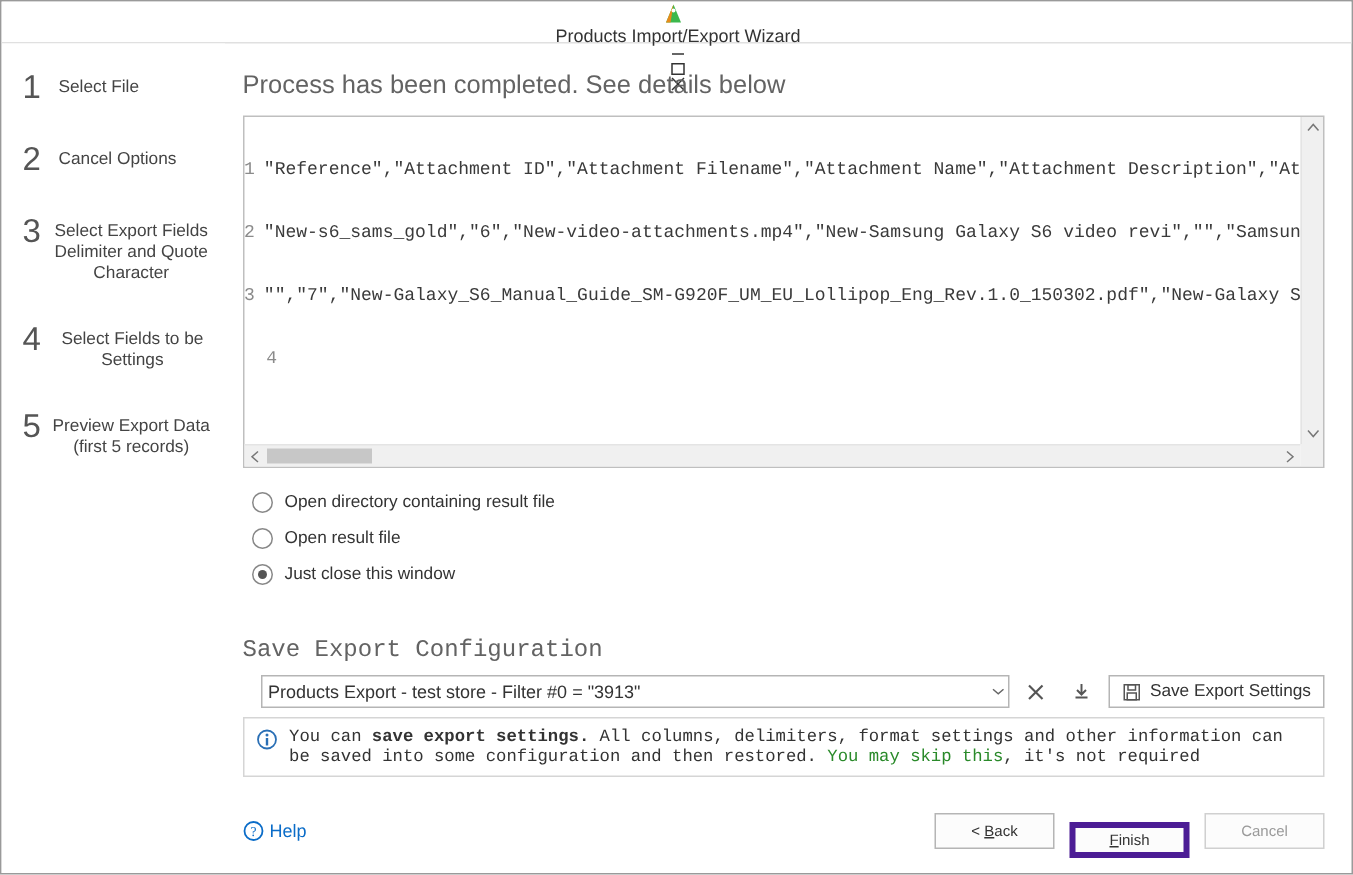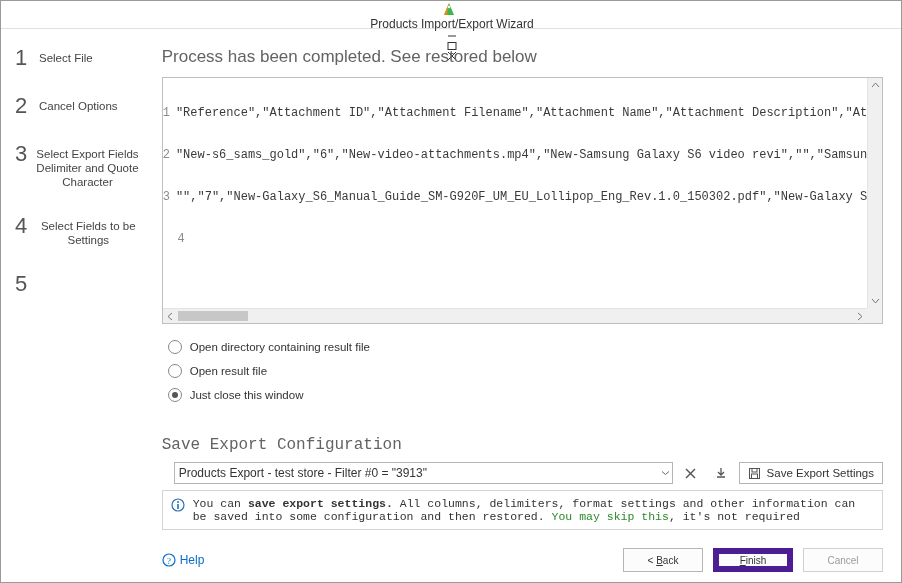--- a/index.html
+++ b/index.html
@@ -169,21 +169,21 @@
     margin-top:auto;
     display:flex; align-items:center; padding-top:18px;
   }
   .help-link { color:#0a6cc8; display:flex; align-items:center; gap:4px; font-size:12px;}
   .footer-spacer { flex:1; }
   .btn {
     min-width:80px; height:24px; border:1px solid #b5b5b5; background:#fcfcfc;
     display:flex; align-items:center; justify-content:center;
     font-size:10px; color:#333; margin-left:10px; padding:0 10px;
   }
-  .btn.default { border:6px solid #4c1d95; }
+  .btn.default { border:4px solid #4c1d95;margin-top:12px; }
   .btn.disabled { color:#9a9a9a; border-color:#d0d0d0; }
   .u { text-decoration: underline; }
 
   svg { display:block; }
 </style>
 </head>
 <body>
 
 <div class="titlebar">
   <span class="app-icon">
@@ -226,25 +226,26 @@
     <div class="step">
       <div class="step-num">3</div>
       <div class="step-label">Select Export Fields Delimiter and Quote Character</div>
     </div>
     <div class="step">
       <div class="step-num">4</div>
       <div class="step-label">Select Fields to be Settings</div>
     </div>
     <div class="step">
       <div class="step-num">5</div>
+      <div class="step-label">Preview Export Data (first 5 records)</div>
     </div>
   </div>
 
   <div class="main">
-    <div class="heading">Process has been completed. See restored below</div>
+    <div class="heading">Process has been completed. See details below</div>
 
     <div class="code-box-wrap">
       <div class="code-box">
         <div class="code-line"><span class="gutter">1</span><span class="line-text">"Reference","Attachment ID","Attachment Filename","Attachment Name","Attachment Description","At</span></div>
         <div class="code-line"><span class="gutter">2</span><span class="line-text">"New-s6_sams_gold","6","New-video-attachments.mp4","New-Samsung Galaxy S6 video revi","","Samsun</span></div>
         <div class="code-line"><span class="gutter">3</span><span class="line-text">"","7","New-Galaxy_S6_Manual_Guide_SM-G920F_UM_EU_Lollipop_Eng_Rev.1.0_150302.pdf","New-Galaxy S</span></div>
         <div class="code-line"><span class="gutter">4</span><span class="line-text"></span></div>
       </div>
       <div class="vscroll">
         <div class="arrow">

